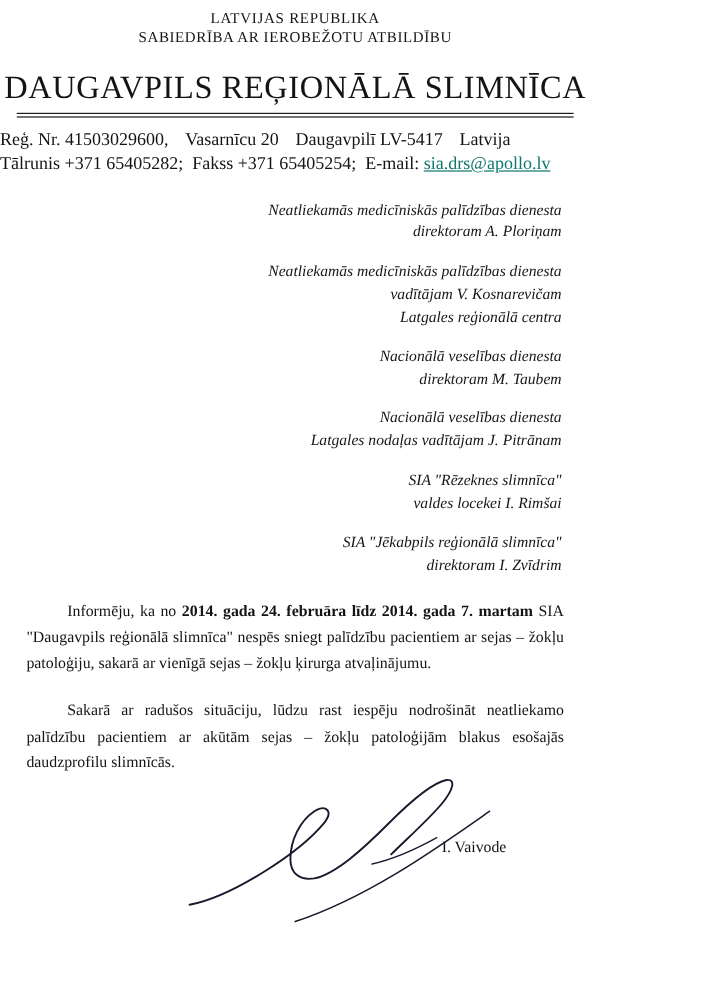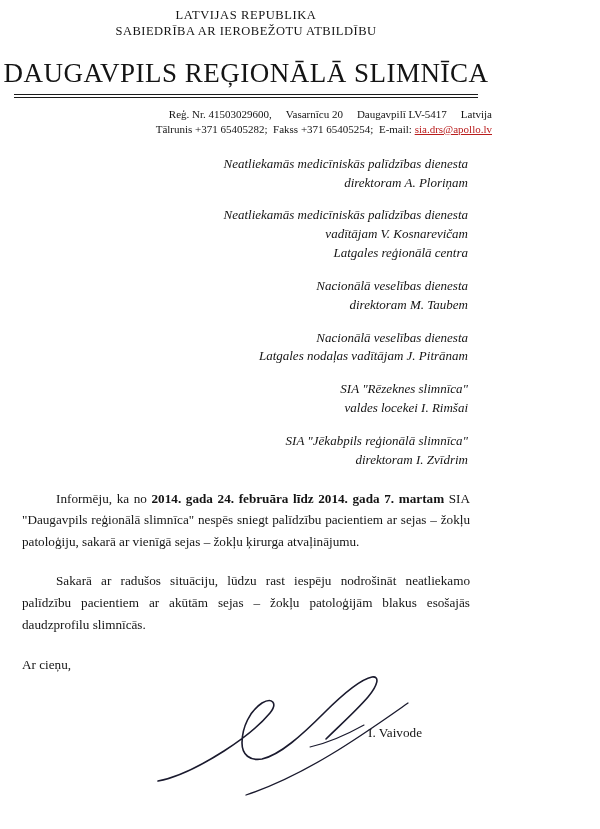--- a/index.html
+++ b/index.html
@@ -47,31 +47,31 @@
   .rule {
     border-bottom: 1.6px solid #1a1a1a;
     margin: 5px 14px 0 14px;
   }
   .rule2 {
     border-bottom: 1.2px solid #1a1a1a;
     margin: 2px 14px 0 14px;
   }
 
   .contact {
-    text-align: right;
-    font-size: 11px;
+    text-align: left;
+    font-size: 15px;
     margin-top: 9px;
     line-height: 1.35;
   }
   .contact .gap {
     display: inline-block;
     width: 14px;
   }
   .contact a.mail {
-    color: #b91c1c;
+    color: #0f766e;
     text-decoration: underline;
   }
 
   .city {
     text-align: center;
     font-size: 13.5px;
     margin-top: 22px;
     font-weight: normal;
   }
 
@@ -197,21 +197,20 @@
       <div>SIA "Jēkabpils reģionālā slimnīca"</div>
       <div>direktoram I. Zvīdrim</div>
     </div>
   </div>
 
   <div class="body-text">
     <p><span>Informēju, ka no </span><b>2014. gada 24. februāra līdz 2014. gada 7. martam</b><span> SIA "Daugavpils reģionālā slimnīca" nespēs sniegt palīdzību pacientiem ar sejas – žokļu patoloģiju, sakarā ar vienīgā sejas – žokļu ķirurga atvaļinājumu.</span></p>
     <p>Sakarā ar radušos situāciju, lūdzu rast iespēju nodrošināt neatliekamo palīdzību pacientiem ar akūtām sejas – žokļu patoloģijām blakus esošajās daudzprofilu slimnīcās.</p>
   </div>
 
-  <div class="closing">Ar cieņu,</div>
 
   <div class="sig-area">
     <div class="sig-name">I. Vaivode</div>
     <svg class="scribble" viewBox="0 0 330 130" xmlns="http://www.w3.org/2000/svg">
       <path d="M8 112 C 30 108, 52 96, 74 82 C 96 68, 110 56, 120 44 C 128 34, 122 28, 112 34 C 100 42, 92 58, 92 74 C 92 86, 100 92, 112 90 C 130 86, 152 66, 174 44 C 196 22, 212 10, 222 8 C 230 7, 228 16, 218 28 C 206 42, 188 58, 176 70" fill="none" stroke="#1a1a2e" stroke-width="1.6" stroke-linecap="round"></path>
       <path d="M96 126 C 120 118, 150 104, 180 86 C 210 68, 238 48, 258 34" fill="none" stroke="#1a1a2e" stroke-width="1.3" stroke-linecap="round"></path>
       <path d="M160 78 C 178 74, 196 66, 214 56" fill="none" stroke="#1a1a2e" stroke-width="1.1" stroke-linecap="round"></path>
     </svg>
   </div>
 

